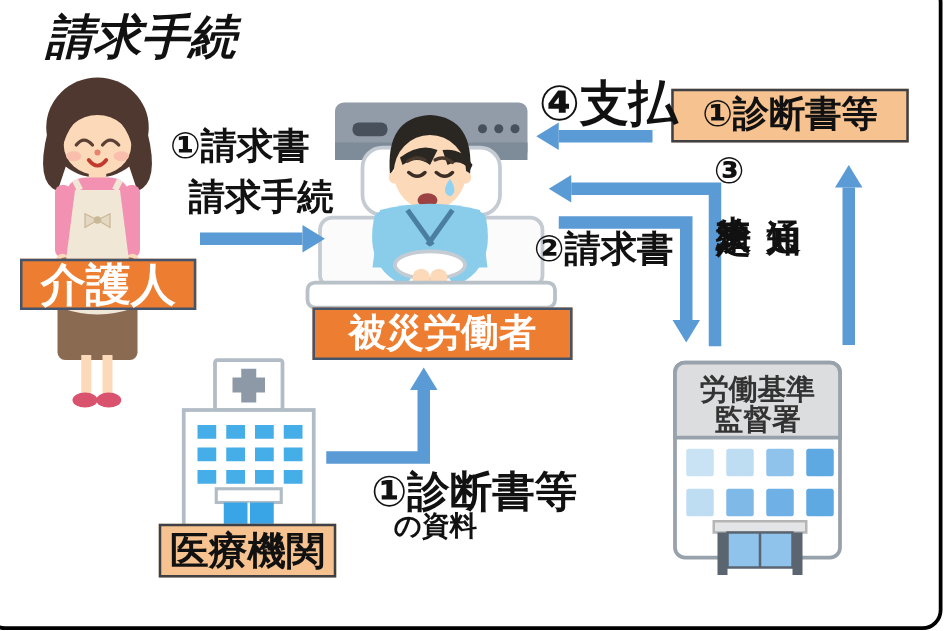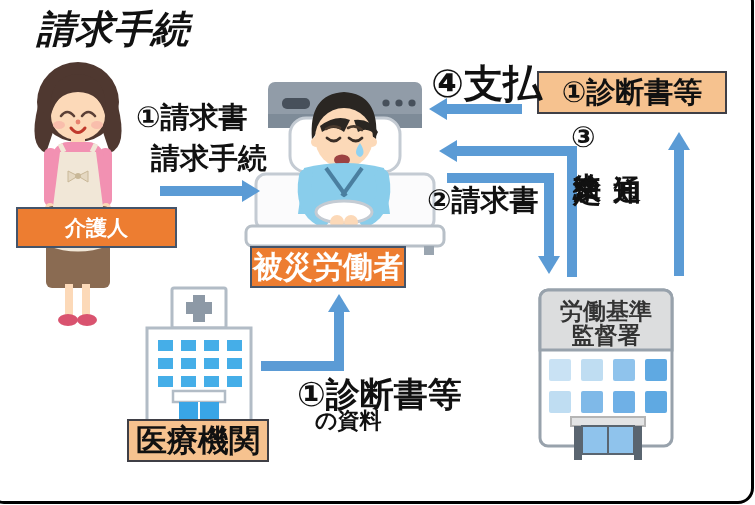--- a/index.html
+++ b/index.html
@@ -151,25 +151,25 @@
   <g fill="var(--arrow)">
     <polygon points="242,180 242,202 260,191"></polygon>
     <polygon points="328,312 350,312 339,294"></polygon>
     <polygon points="538,256 560,256 549,274"></polygon>
     <polygon points="457,140 457,162 439,151"></polygon>
     <polygon points="447,98 447,120 429,109"></polygon>
     <polygon points="668,150 690,150 679,132"></polygon>
   </g>
 </svg>
 
-<div class="node orange" style="left:16px;top:207px;width:161px;height:41px;font-size:21px">
+<div class="node orange" style="left:16px;top:207px;width:141px;height:41px;font-size:36px">
   <span>介護人</span>
 </div>
 
-<div class="node orange" style="left:250px;top:246px;width:156px;height:42px;font-size:30px">
+<div class="node orange" style="left:250px;top:246px;width:208px;height:42px;font-size:30px">
   <span>被災労働者</span>
 </div>
 
 <div class="node peach" style="left:127px;top:419px;width:142px;height:43px;font-size:31px">
   <span>医療機関</span>
 </div>
 
 <div class="node peach" style="left:537px;top:71px;width:190px;height:43px;font-size:29px">
   <span>①診断書等</span>
 </div>

